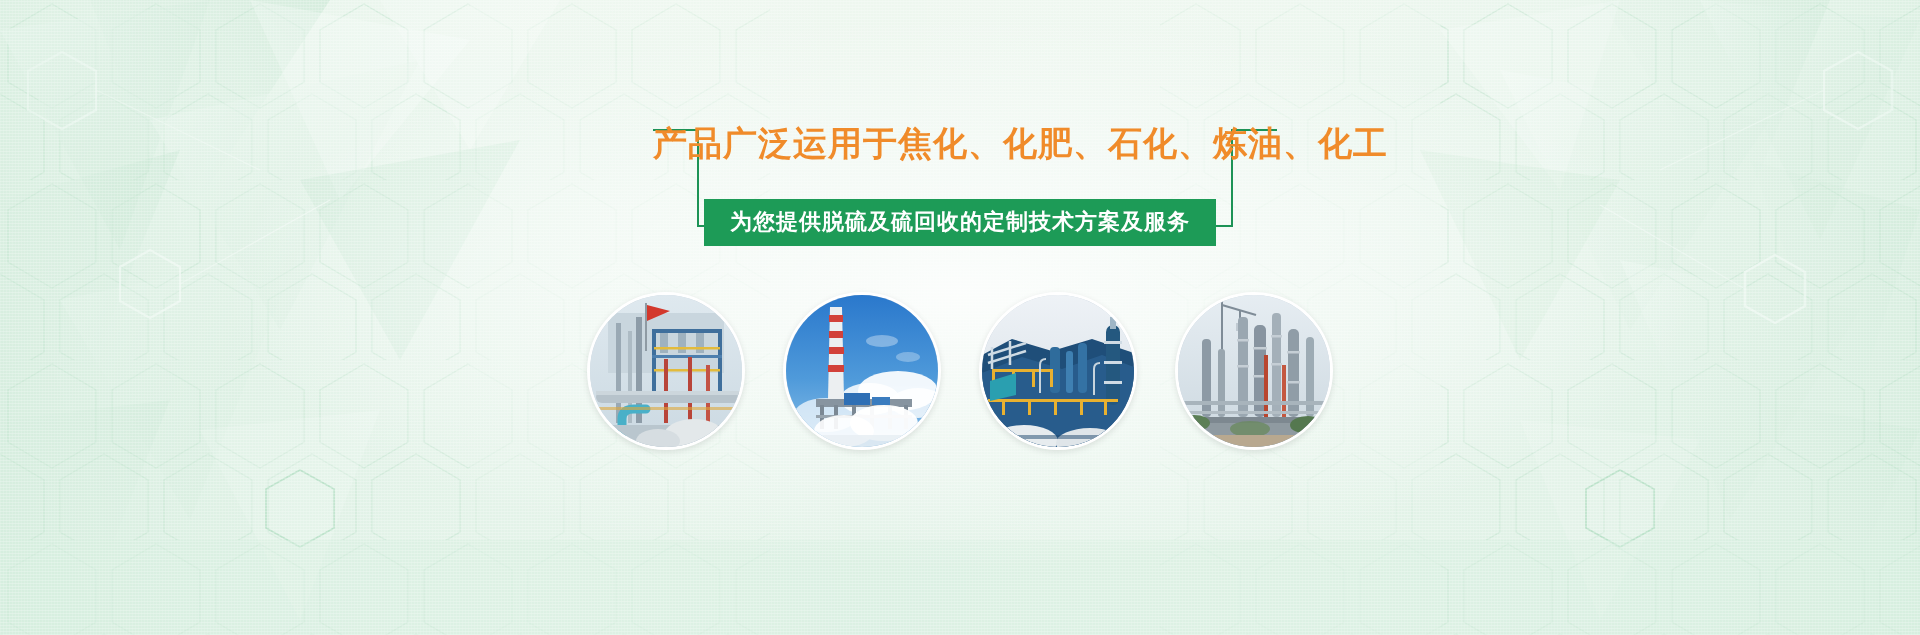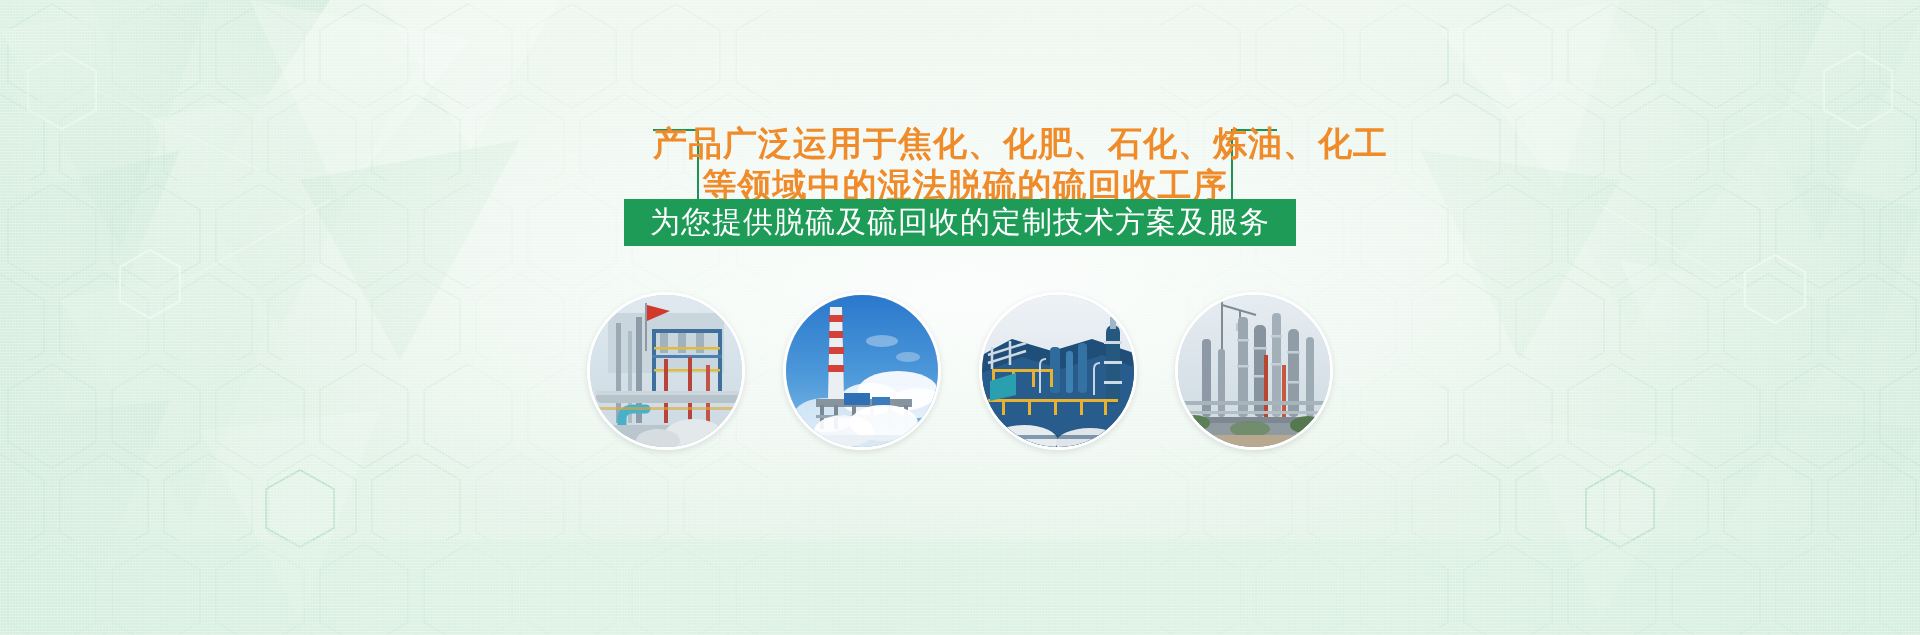--- a/index.html
+++ b/index.html
@@ -135,23 +135,23 @@
 
   
   .subtitle-bar {
     position: absolute;
     left: 50%;
     transform: translateX(-50%);
     top: 199px;
     z-index: 4;
     background: #1d9b57;
     color: #ffffff;
-    font-size: 30px;
+    font-size: 22px;
     line-height: 22px;
-    font-weight: normal;
+    font-weight: bold;
     letter-spacing: 1px;
     padding: 12px 26px 13px 26px;
     white-space: nowrap;
   }
 
   
   .photo-row {
     position: absolute;
     left: 50%;
     transform: translateX(-50%);
@@ -268,21 +268,20 @@
 
   <div class="headline-wrap">
     <div class="bracket">
       <span class="bracket-right-top"></span>
       <span class="bracket-right-v"></span>
       <span class="bracket-bottom-left"></span>
       <span class="bracket-bottom-right"></span>
 
       <div class="headline">
         <span class="line1">产品广泛运用于焦化、化肥、石化、炼油、化工</span>
-        <span class="line2">等领域中的湿法脱硫的硫回收工序</span>
       </div>
     </div>
   </div>
 
   <div class="subtitle-bar">为您提供脱硫及硫回收的定制技术方案及服务</div>
 
   <div class="photo-row">
 
     <div class="photo">
       <span class="sr-only">焦化装置现场照片</span>

